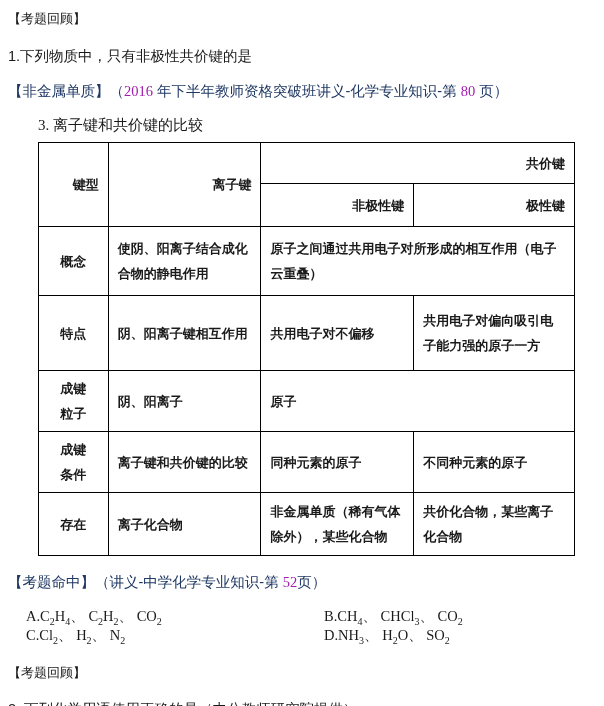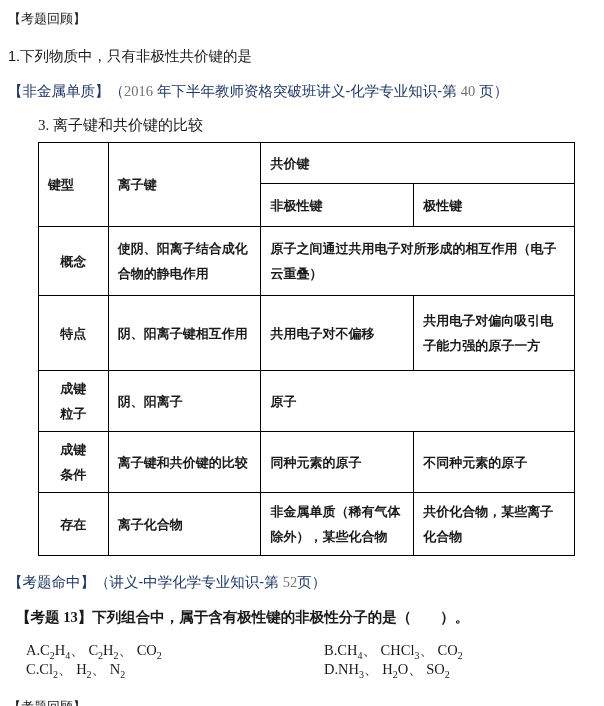--- a/index.html
+++ b/index.html
@@ -6,30 +6,30 @@
   body{
     width:604px;height:706px;overflow:hidden;
     font-family:"Liberation Sans","DejaVu Sans",sans-serif;
     color:#1a1a1a;
     -webkit-font-smoothing:antialiased;
   }
   .page{padding:9px 8px 0 8px;}
   .line{margin:0 0 15px 0;font-size:14.5px;line-height:20px;}
   .heading{font-size:13px;margin-bottom:17px;}
   .hit{color:#1F3864;}
-  .hit .num-red{color:#737373;font-family:"Liberation Serif","DejaVu Serif",serif;}
+  .hit .num-red{color:#a21caf;font-family:"Liberation Serif","DejaVu Serif",serif;}
   .caption{font-size:15px;margin:0 0 7px 30px;font-family:"Liberation Serif","DejaVu Serif",serif;}
   table.cmp{
     border-collapse:collapse;margin-left:30px;width:537px;
     font-family:"Liberation Serif","DejaVu Serif",serif;
     font-size:13px;table-layout:fixed;
   }
   table.cmp td{border:1px solid #000;padding:5px 9px;line-height:25px;vertical-align:middle;font-weight:bold;}
   table.cmp td.lbl{font-weight:bold;text-align:center;padding:5px 16px;}
-  table.cmp td.hd{font-weight:bold;text-align:left;}
+  table.cmp td.hd{font-weight:bold;text-align:right;}
   tr.h1 td{height:30px;}
   tr.h2 td{height:32px;}
   tr.r-concept td{height:58px;}
   tr.r-feature td{height:64px;}
   tr.r-particle td{height:26px;}
   tr.r-condition td{height:28px;}
   tr.r-exist td{height:52px;}
   .after-table{margin-top:16px;}
   .q13{font-family:"Liberation Serif","DejaVu Serif",serif;font-weight:bold;font-size:14.5px;margin:0 0 0 8px;line-height:20px;}
   .options{
@@ -42,21 +42,21 @@
 </style>
 </head>
 <body>
 
 <div class="page">
 
   <p class="line heading">【考题回顾】</p>
 
   <p class="line">1.下列物质中，只有非极性共价键的是</p>
 
-  <p class="line hit"><span>【非金属单质】（</span><span class="num-red">2016</span><span> 年下半年教师资格突破班讲义-化学专业知识-第 </span><span class="num-red">40</span><span> 页）</span></p>
+  <p class="line hit"><span>【非金属单质】（</span><span class="num-red">2016</span><span> 年下半年教师资格突破班讲义-化学专业知识-第 </span><span class="num-red">80</span><span> 页）</span></p>
 
   <p class="caption">3. 离子键和共价键的比较</p>
 
   <table class="cmp">
     <colgroup>
       <col style="width:13%">
         <col style="width:28.5%">
         <col style="width:28.5%">
         <col style="width:30%">
     </colgroup>
@@ -96,21 +96,20 @@
       <td class="lbl">存在</td>
       <td>离子化合物</td>
       <td>非金属单质（稀有气体除外），某些化合物</td>
       <td>共价化合物，某些离子化合物</td>
     </tr>
   </tbody>
     </table>
 
   <p class="line hit after-table"><span>【考题命中】（讲义-中学化学专业知识-第 </span><span class="num-red">52</span><span>页）</span></p>
 
-  <p class="q13">【考题 13】下列组合中，属于含有极性键的非极性分子的是（　　）。</p>
 
   <div class="options">
     <span class="opt">A.C<sub>2</sub>H<sub>4</sub>、 C<sub>2</sub>H<sub>2</sub>、 CO<sub>2</sub></span>
     <span class="opt">B.CH<sub>4</sub>、 CHCl<sub>3</sub>、 CO<sub>2</sub></span>
     <span class="opt">C.Cl<sub>2</sub>、 H<sub>2</sub>、 N<sub>2</sub></span>
     <span class="opt">D.NH<sub>3</sub>、 H<sub>2</sub>O、 SO<sub>2</sub></span>
   </div>
 
   <p class="line heading" style="margin-top:18px;margin-bottom:0;">【考题回顾】</p>
 

